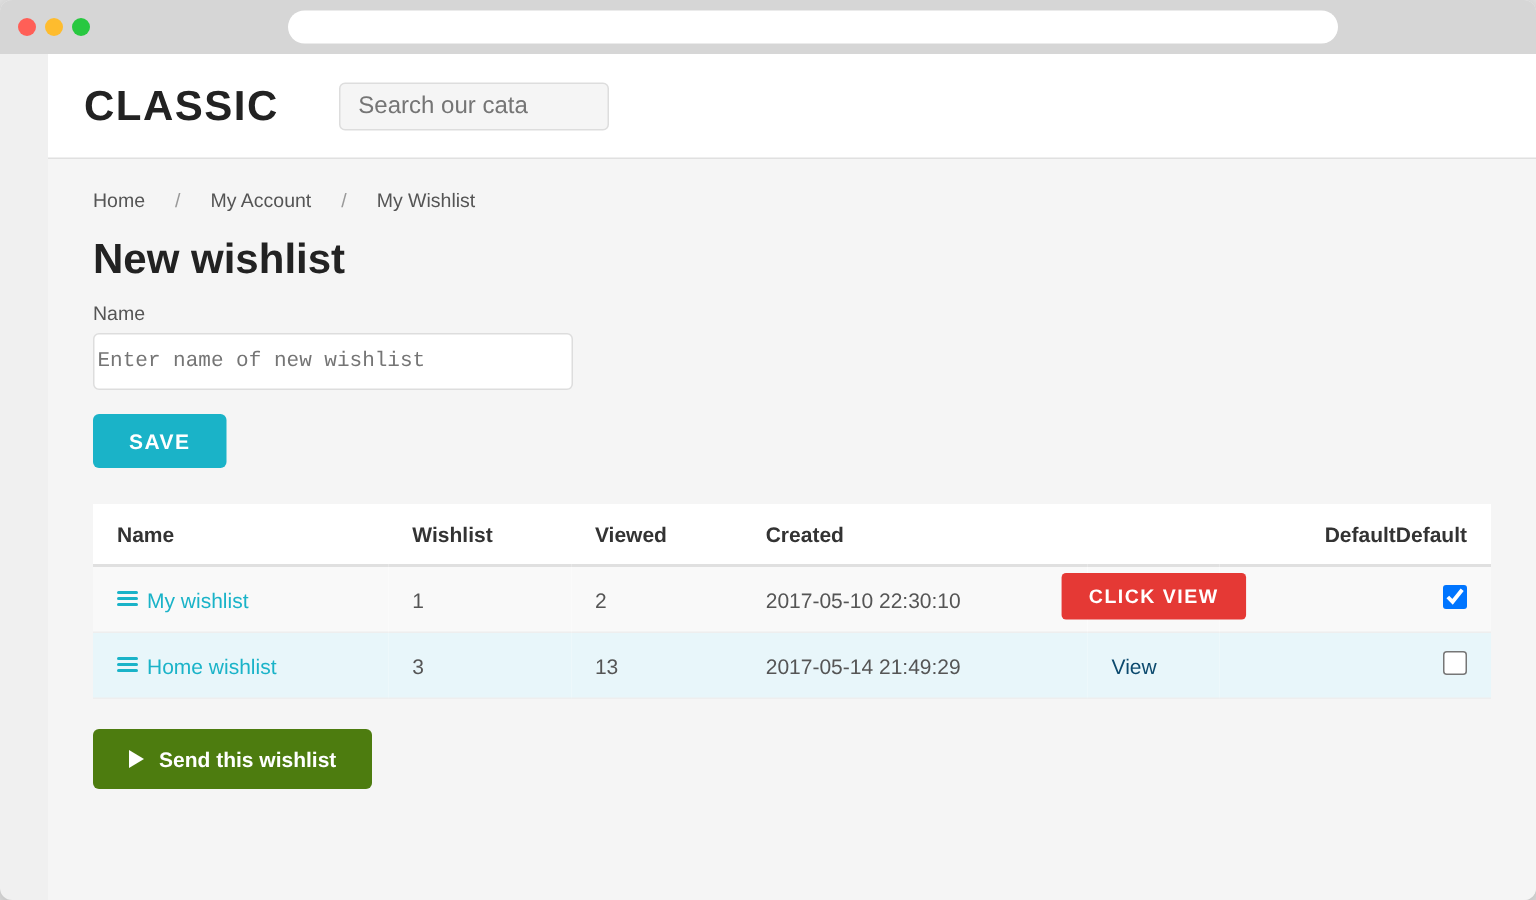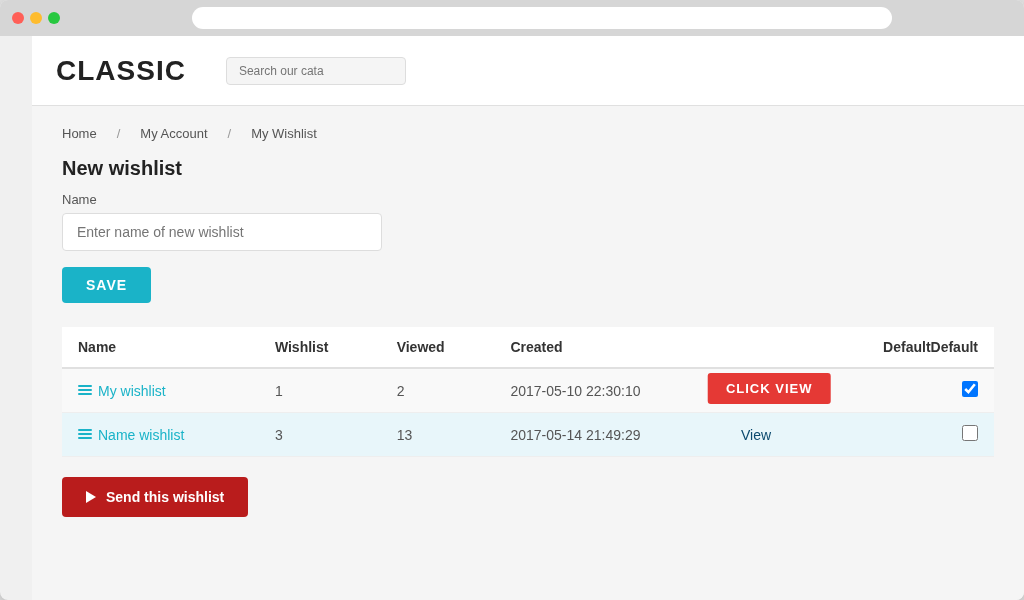--- a/index.html
+++ b/index.html
@@ -87,21 +87,21 @@
       letter-spacing: 1px;
       text-transform: uppercase;
       cursor: pointer;
     }
     .search-box {
       background: #f5f5f5;
       border: 1px solid #ddd;
       border-radius: 4px;
       padding: 6px 12px;
       color: #aaa;
-      font-size: 12px;
+      font-size: 16px;
       width: 180px;
     }
     
     .main-content {
       flex: 1;
       padding: 20px 30px;
       overflow-y: auto;
     }
     .breadcrumb {
       font-size: 13px;
@@ -115,40 +115,41 @@
       color: #555;
       cursor: pointer;
     }
     .breadcrumb-separator {
       color: #999;
     }
     .breadcrumb-current {
       color: #555;
     }
     .section-title {
-      font-size: 20px;
+      font-size: 28px;
       font-weight: 700;
       color: #222;
       margin-bottom: 12px;
     }
     .form-label {
       font-size: 13px;
       color: #555;
       margin-bottom: 6px;
     }
     .form-input {
       width: 320px;
-      padding: 10px 14px;
+      padding: 10px 2px;
       border: 1px solid #ddd;
       border-radius: 4px;
       font-size: 14px;
       color: #999;
       background: #fff;
       display: block;
       margin-bottom: 16px;
+      font-family: Liberation Mono, monospace;
     }
     .btn-save {
       background: #1ab3c8;
       color: #fff;
       border: none;
       padding: 10px 24px;
       font-size: 14px;
       font-weight: 700;
       letter-spacing: 1px;
       border-radius: 4px;
@@ -236,21 +237,21 @@
       letter-spacing: 1px;
       border-radius: 3px;
       top: -10px;
       left: 50%;
       transform: translateX(-50%);
       white-space: nowrap;
       z-index: 10;
     }
     
     .btn-send {
-      background: #b91c1c;
+      background: #4d7c0f;
       color: #fff;
       border: none;
       padding: 12px 24px;
       font-size: 14px;
       font-weight: 600;
       border-radius: 4px;
       cursor: pointer;
       display: flex;
       align-items: center;
       gap: 10px;
@@ -344,21 +345,21 @@
             </tr>
 
             <tr>
               <td>
                 <a class="wishlist-link">
                   <span class="list-icon-bars">
                     <span></span>
                       <span></span>
                       <span></span>
                   </span>
-                  <span>Name wishlist</span>
+                  <span>Home wishlist</span>
                 </a>
               </td>
               <td>3</td>
               <td>13</td>
               <td>2017-05-14 21:49:29</td>
               <td>
                 <span class="view-link">View</span>
               </td>
               <td class="col-default-cell">
                 <input type="checkbox" class="checkbox-input" style="">

